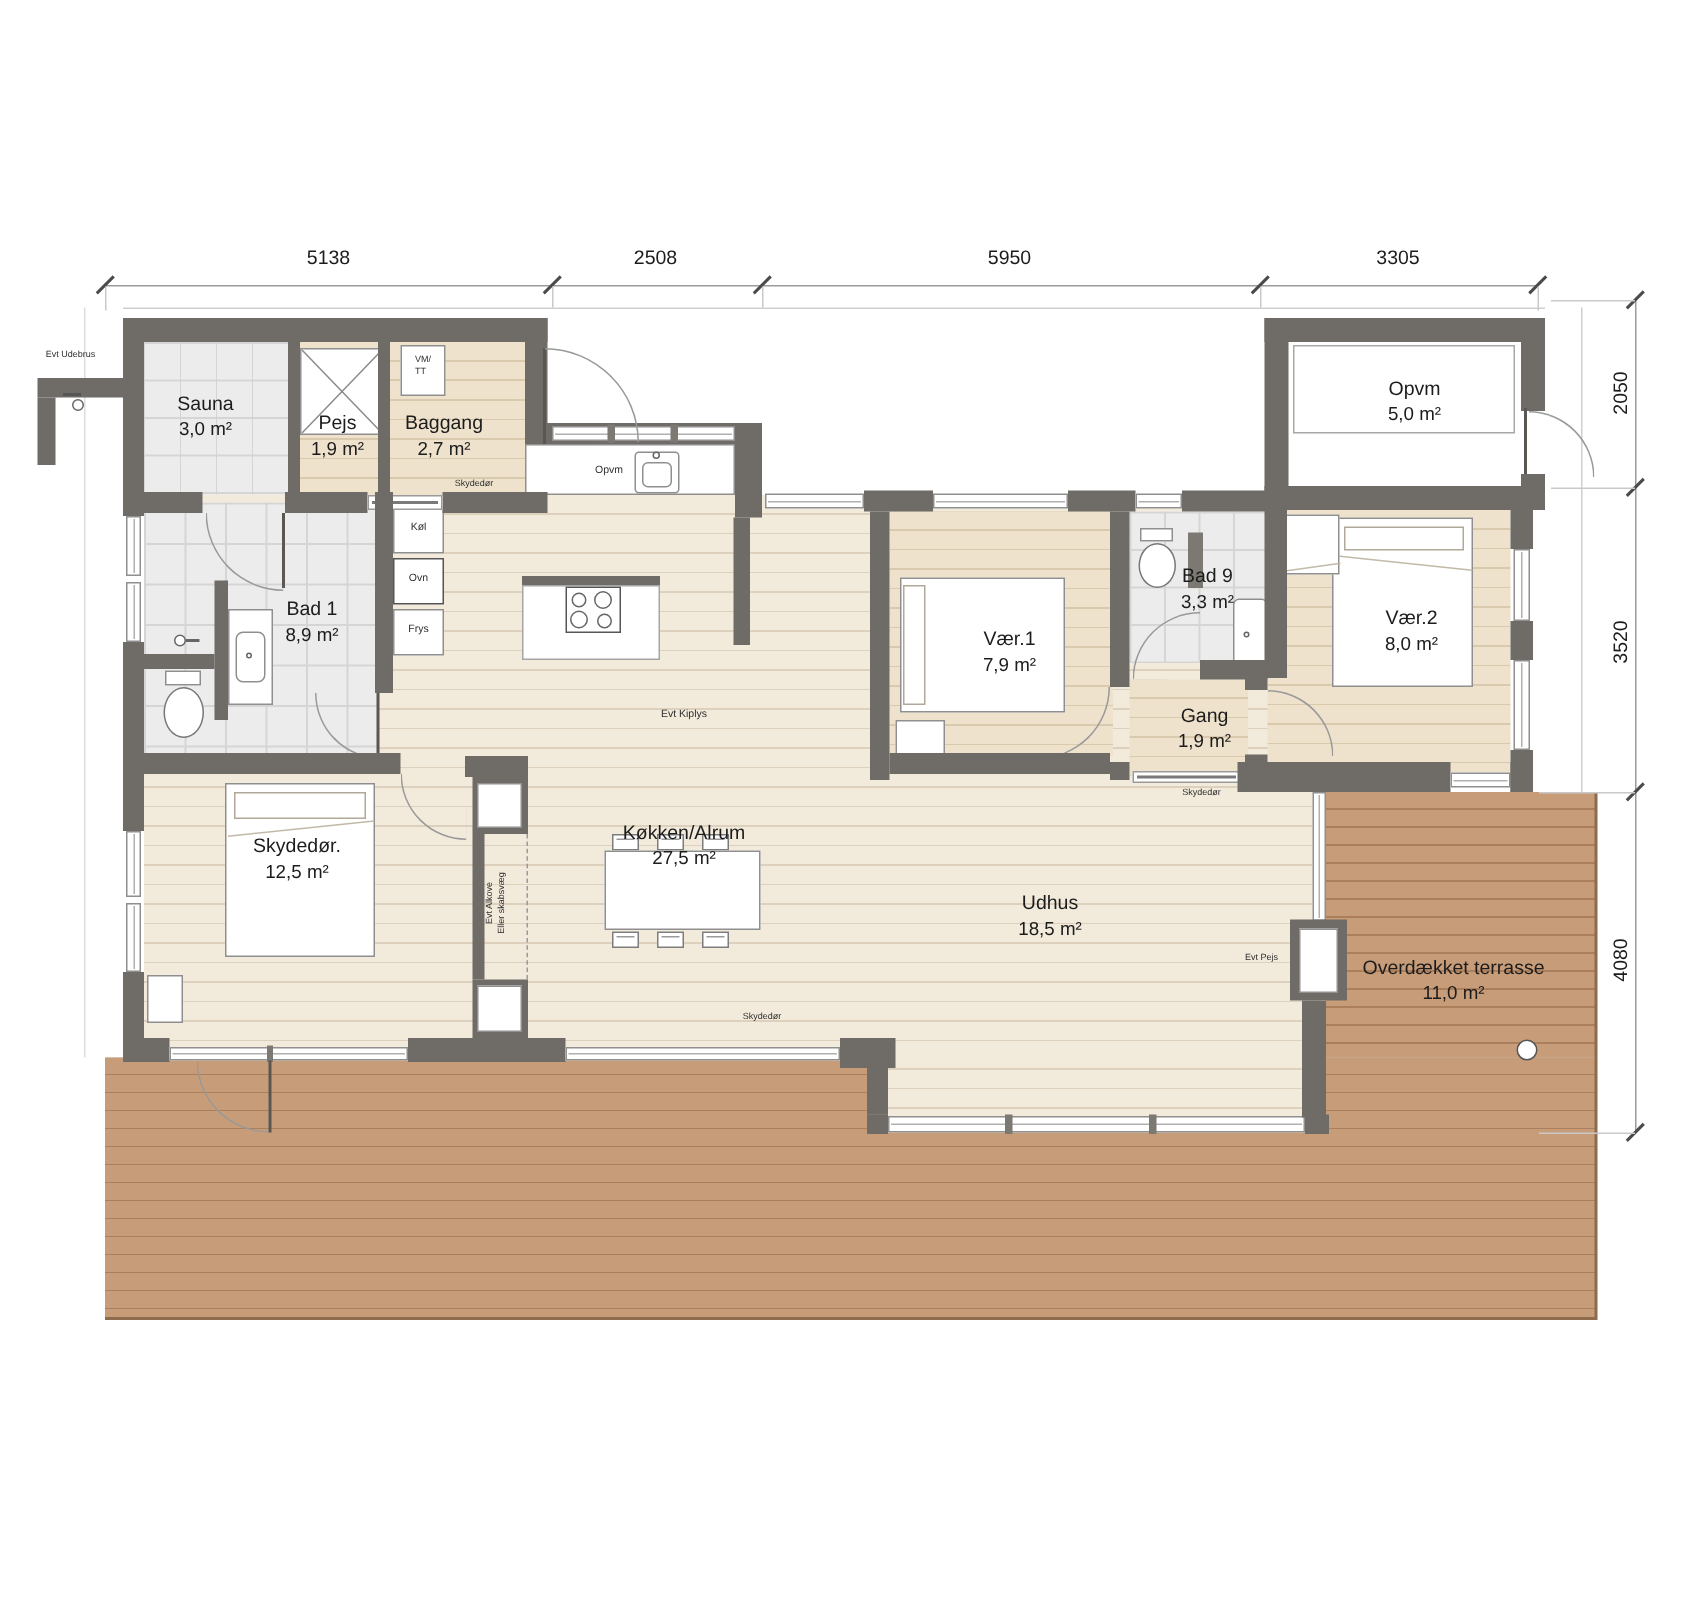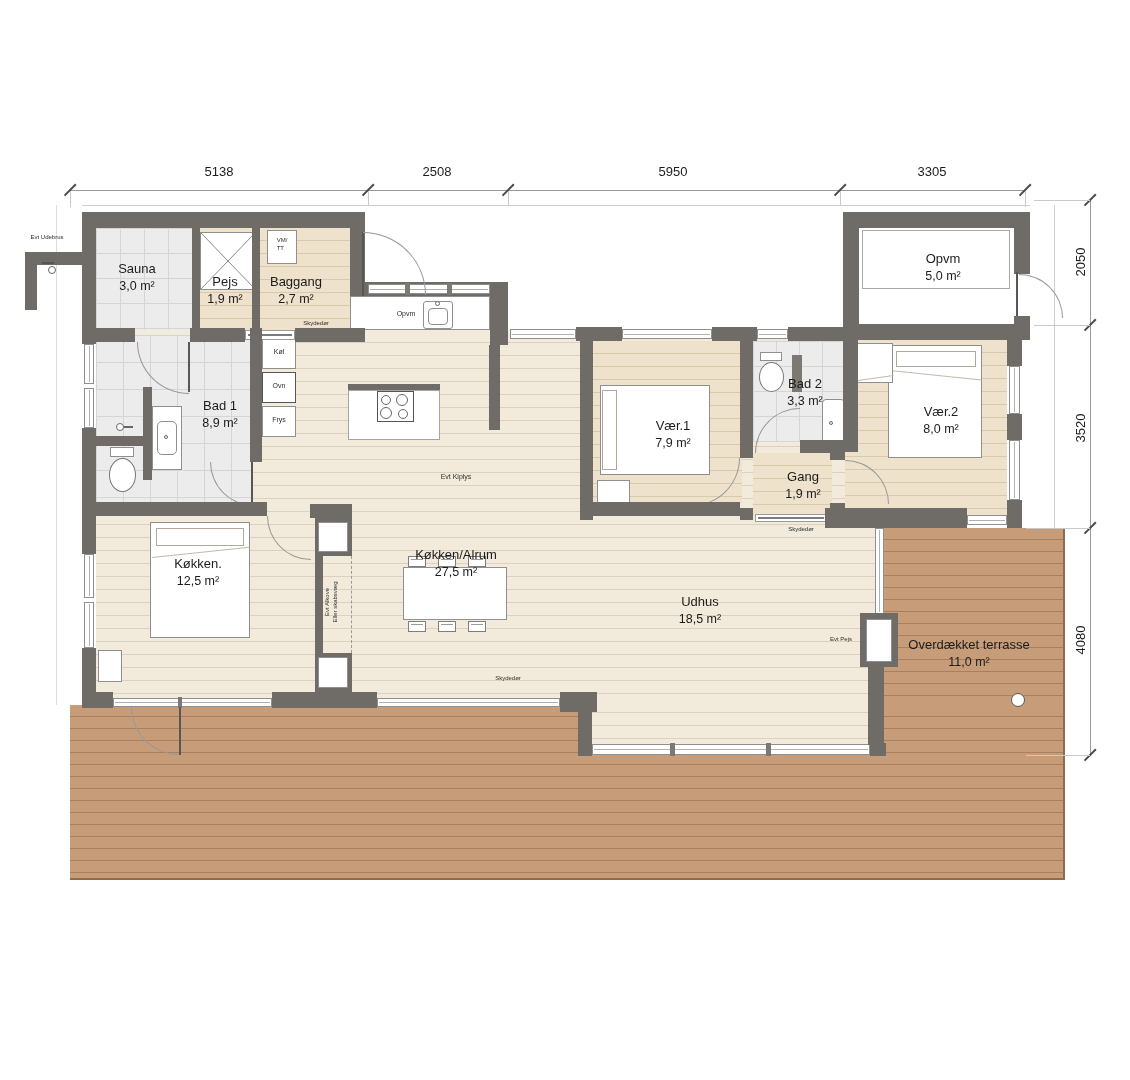--- a/index.html
+++ b/index.html
@@ -282,42 +282,42 @@
     <div class="rarea">1,9 m²</div>
   </div>
   <div class="lab" style="left:296px;top:273px">
     <div class="rname">Baggang</div>
     <div class="rarea">2,7 m²</div>
   </div>
   <div class="lab" style="left:943px;top:250px">
     <div class="rname">Opvm</div>
     <div class="rarea">5,0 m²</div>
   </div>
-  <div class="lab" style="left:220px;top:397px">
+  <div class="lab" style="left:208px;top:397px">
     <div class="rname">Bad 1</div>
     <div class="rarea">8,9 m²</div>
   </div>
   <div class="lab" style="left:673px;top:417px">
     <div class="rname">Vær.1</div>
     <div class="rarea">7,9 m²</div>
   </div>
   <div class="lab" style="left:805px;top:375px">
-    <div class="rname">Bad 2</div>
+    <div class="rname">Bad 9</div>
     <div class="rarea">3,3 m²</div>
   </div>
   <div class="lab" style="left:803px;top:468px">
     <div class="rname">Gang</div>
     <div class="rarea">1,9 m²</div>
   </div>
   <div class="lab" style="left:941px;top:403px">
     <div class="rname">Vær.2</div>
     <div class="rarea">8,0 m²</div>
   </div>
   <div class="lab" style="left:198px;top:555px">
-    <div class="rname">Køkken.</div>
+    <div class="rname">Skydedør.</div>
     <div class="rarea">12,5 m²</div>
   </div>
   <div class="lab" style="left:456px;top:546px">
     <div class="rname">Køkken/Alrum</div>
     <div class="rarea">27,5 m²</div>
   </div>
   <div class="lab" style="left:700px;top:593px">
     <div class="rname">Udhus</div>
     <div class="rarea">18,5 m²</div>
   </div>

